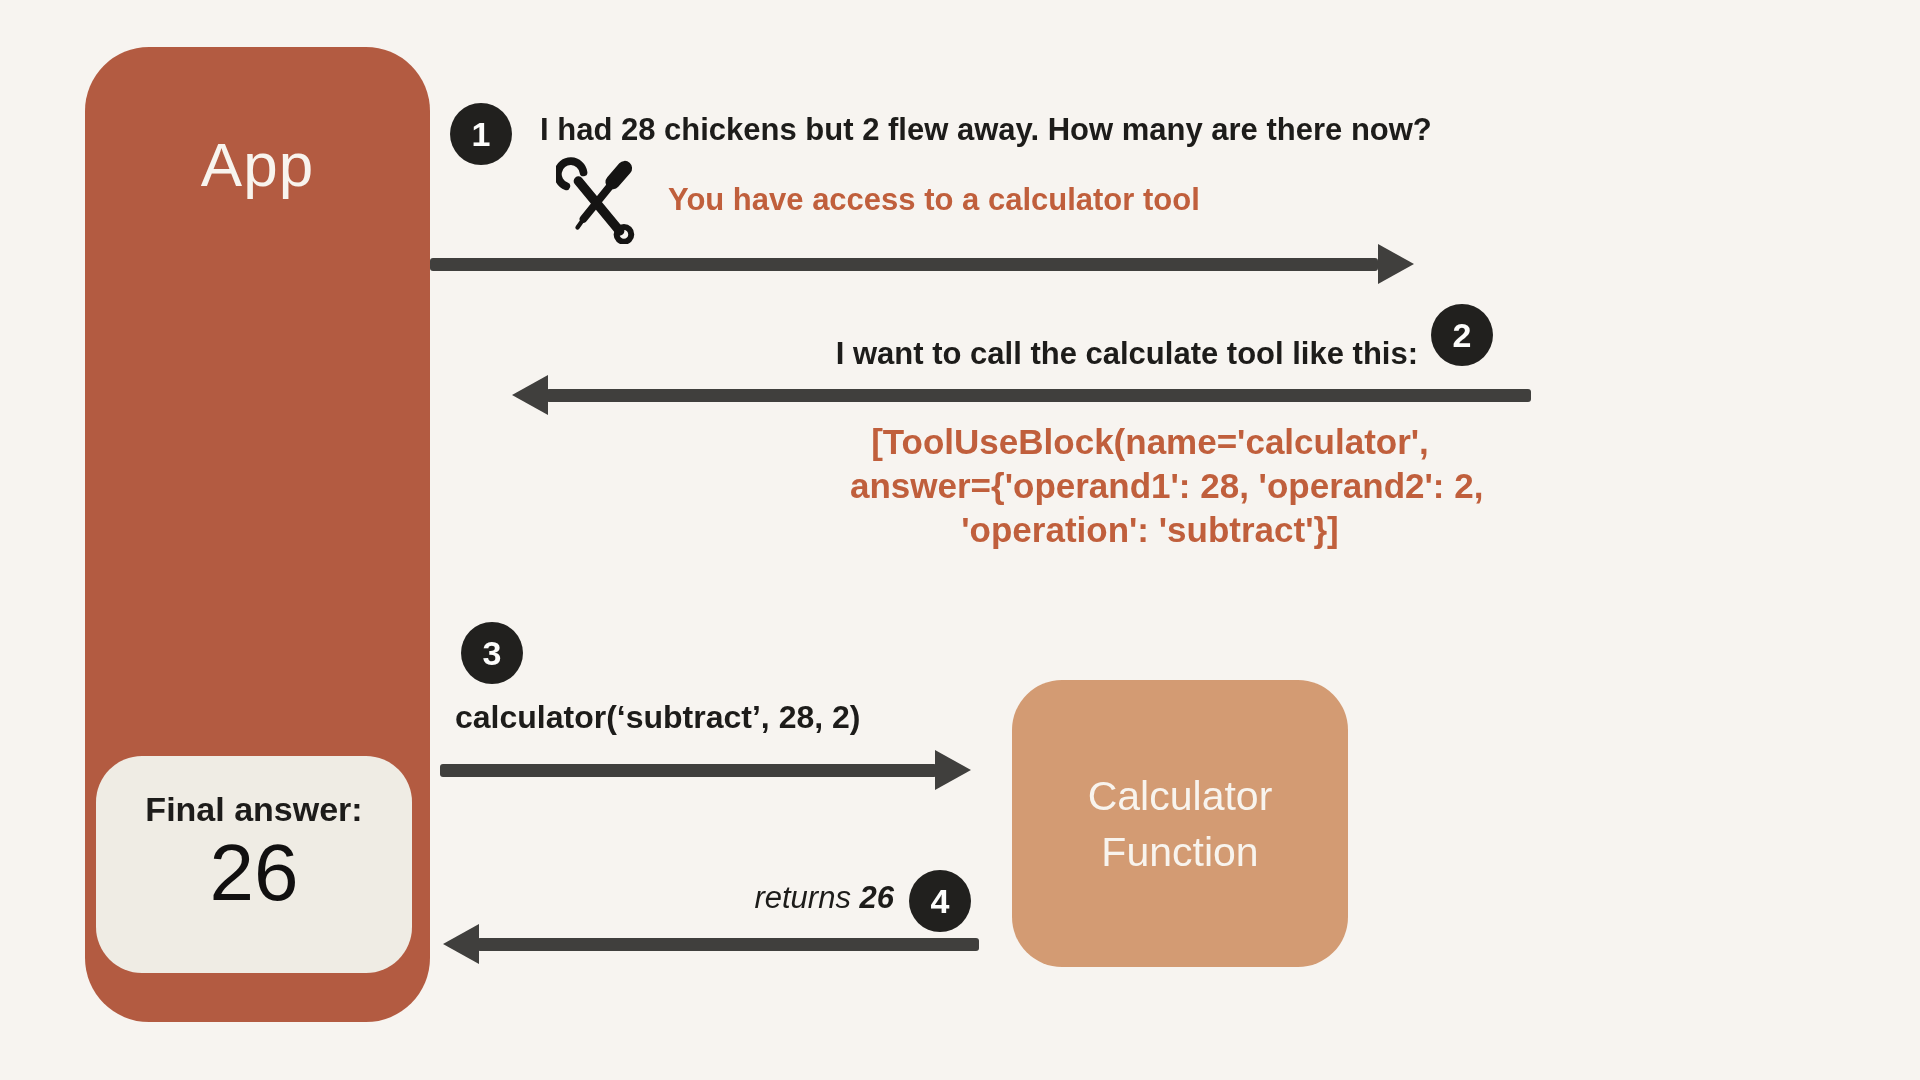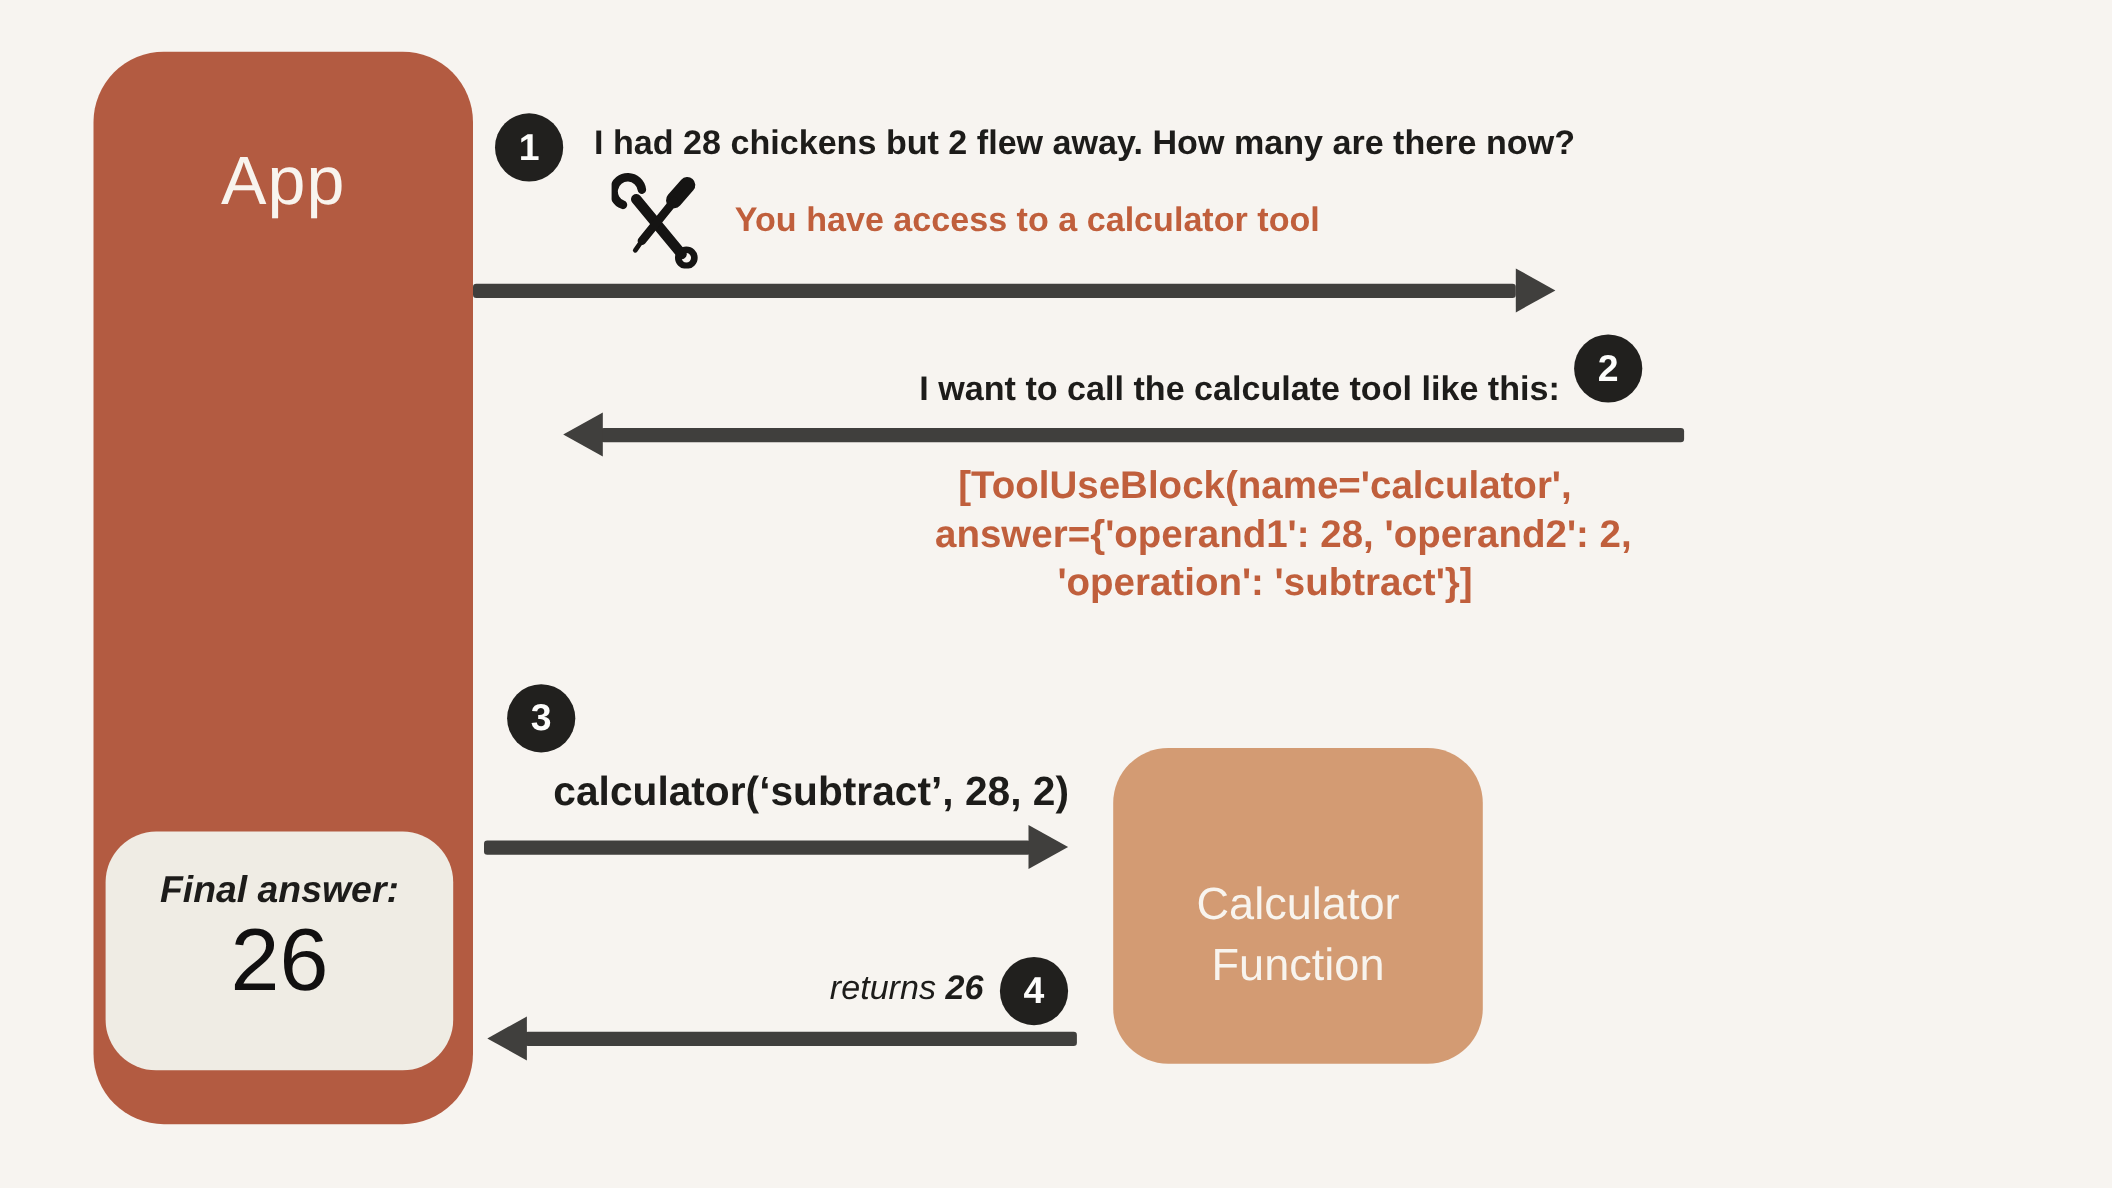--- a/index.html
+++ b/index.html
@@ -12,28 +12,28 @@
   .canvas{position:relative;width:1572px;height:1080px;background:var(--background);overflow:hidden;}
 
   
   .bigbox{position:absolute;border-radius:64px;background:var(--box-rust);}
   .bigbox .title{position:absolute;top:82px;left:0;width:100%;text-align:center;
     color:var(--box-text);font-size:62px;font-weight:500;letter-spacing:1px;}
 
   
   .final-panel{position:absolute;left:11px;top:709px;width:316px;height:217px;border-radius:46px;
     background:var(--panel-cream);text-align:center;}
-  .final-label{margin-top:34px;font-size:34px;font-weight:700;color:var(--text-dark);font-style:italic;}
+  .final-label{margin-top:34px;font-size:34px;font-weight:700;color:var(--text-dark);}
   .final-value{margin-top:4px;font-size:80px;font-weight:500;color:#111010;line-height:1;}
 
   
   .calcbox{position:absolute;left:1012px;top:680px;width:336px;height:287px;border-radius:50px;
     background:var(--box-tan);text-align:center;color:var(--box-text);}
   .calcbox .line{font-size:41px;font-weight:500;line-height:56px;}
-  .calcbox .inner{padding-top:113px;}
+  .calcbox .inner{padding-top:88px;}
 
   
   .badge{position:absolute;width:62px;height:62px;border-radius:50%;background:var(--badge-bg);
     color:var(--badge-text);display:flex;align-items:center;justify-content:center;
     font-size:34px;font-weight:700;z-index:5;}
 
   
   .msg{position:absolute;color:var(--text-dark);font-size:31px;font-weight:700;white-space:nowrap;}
   .rust{color:var(--text-rust);}
   .code-block{position:absolute;left:850px;top:420px;width:600px;text-align:center;
@@ -121,21 +121,21 @@
     <div class="head-left" style="left:512px;top:375px;"></div>
   </div>
 
   <div class="code-block">
     <div>[ToolUseBlock(name='calculator',</div>
     <div>answer={'operand1': 28, 'operand2': 2,</div>
     <div>'operation': 'subtract'}]</div>
   </div>
 
   <div class="badge" style="left:461px;top:622px;">3</div>
-  <div class="msg" style="left:455px;top:699px;font-size:37px;margin-left:48px;">calculator(‘subtract’, 28, 2)</div>
+  <div class="msg" style="left:455px;top:699px;font-size:32px;">calculator(‘subtract’, 28, 2)</div>
 
   <div>
     <div class="shaft" style="left:440px;top:764px;width:497px;"></div>
     <div class="head-right" style="left:935px;top:750px;"></div>
   </div>
 
   <div class="returns">
     <span>returns</span>
      <b>26</b>
   </div>

